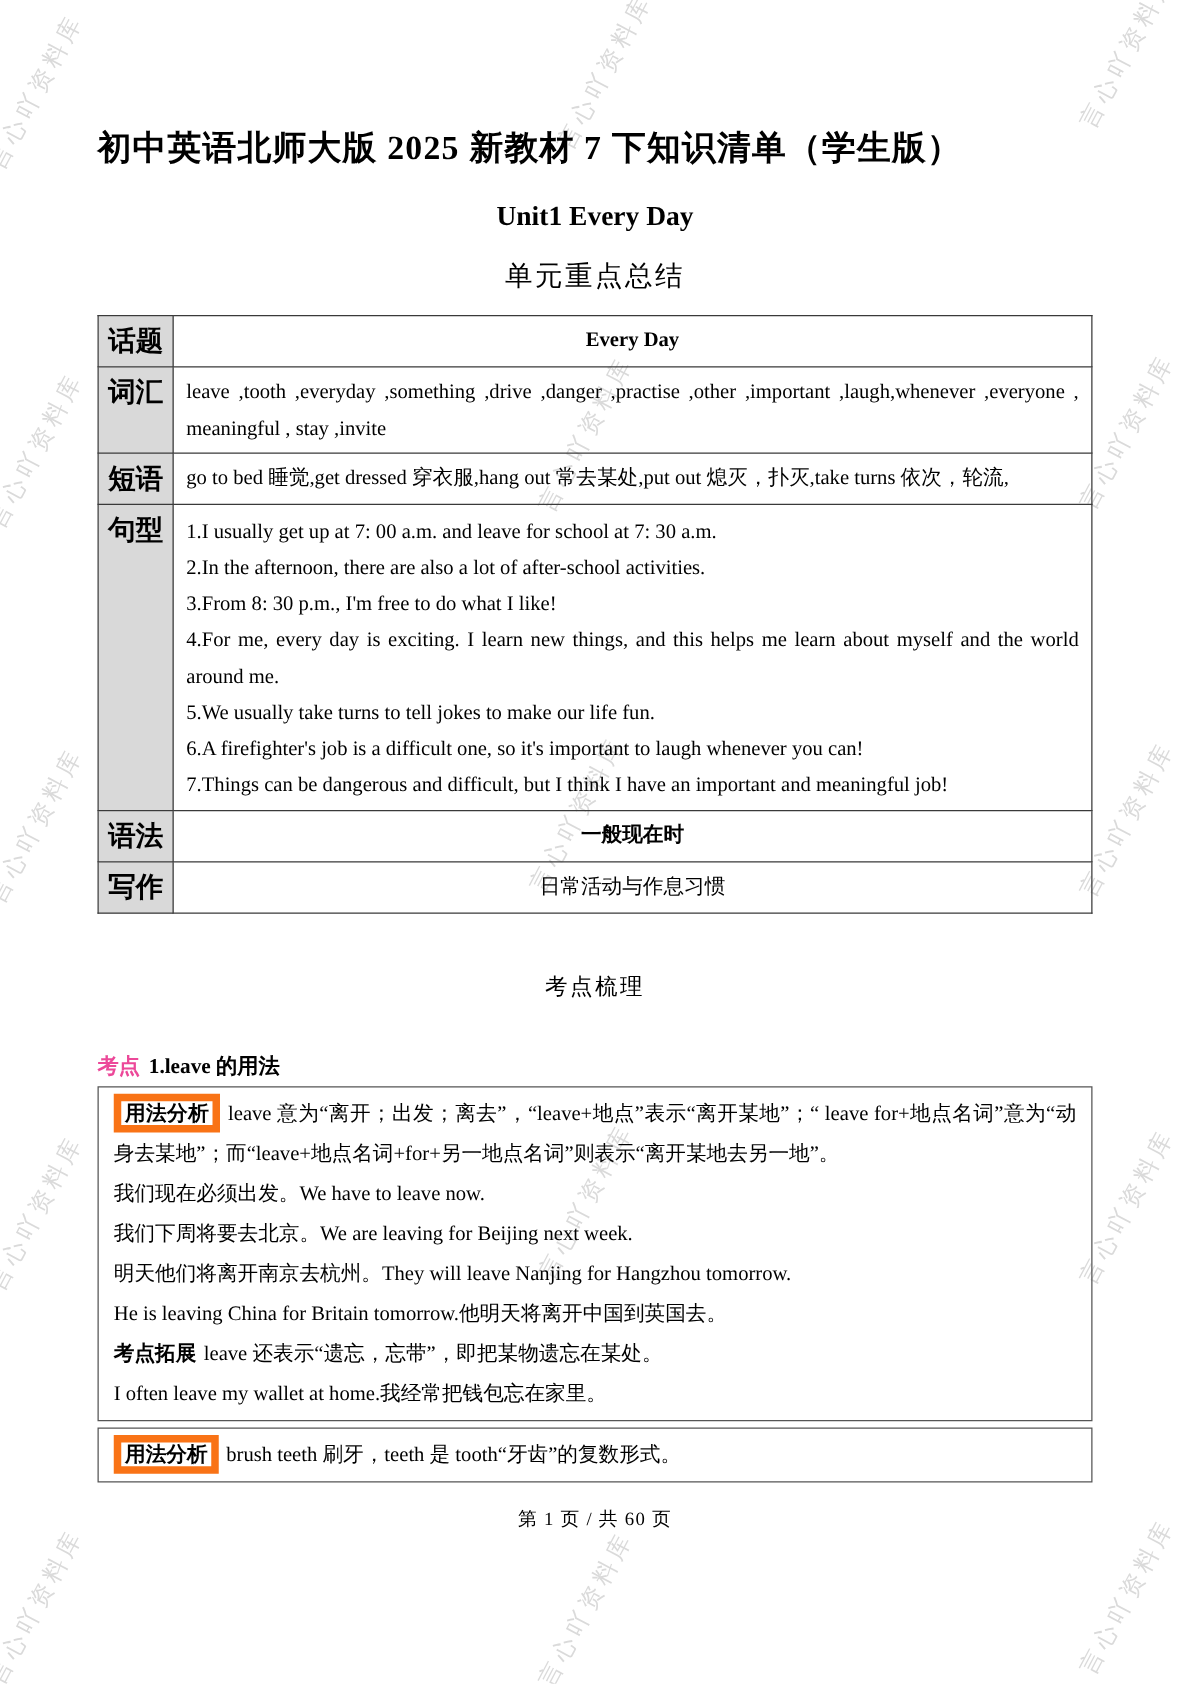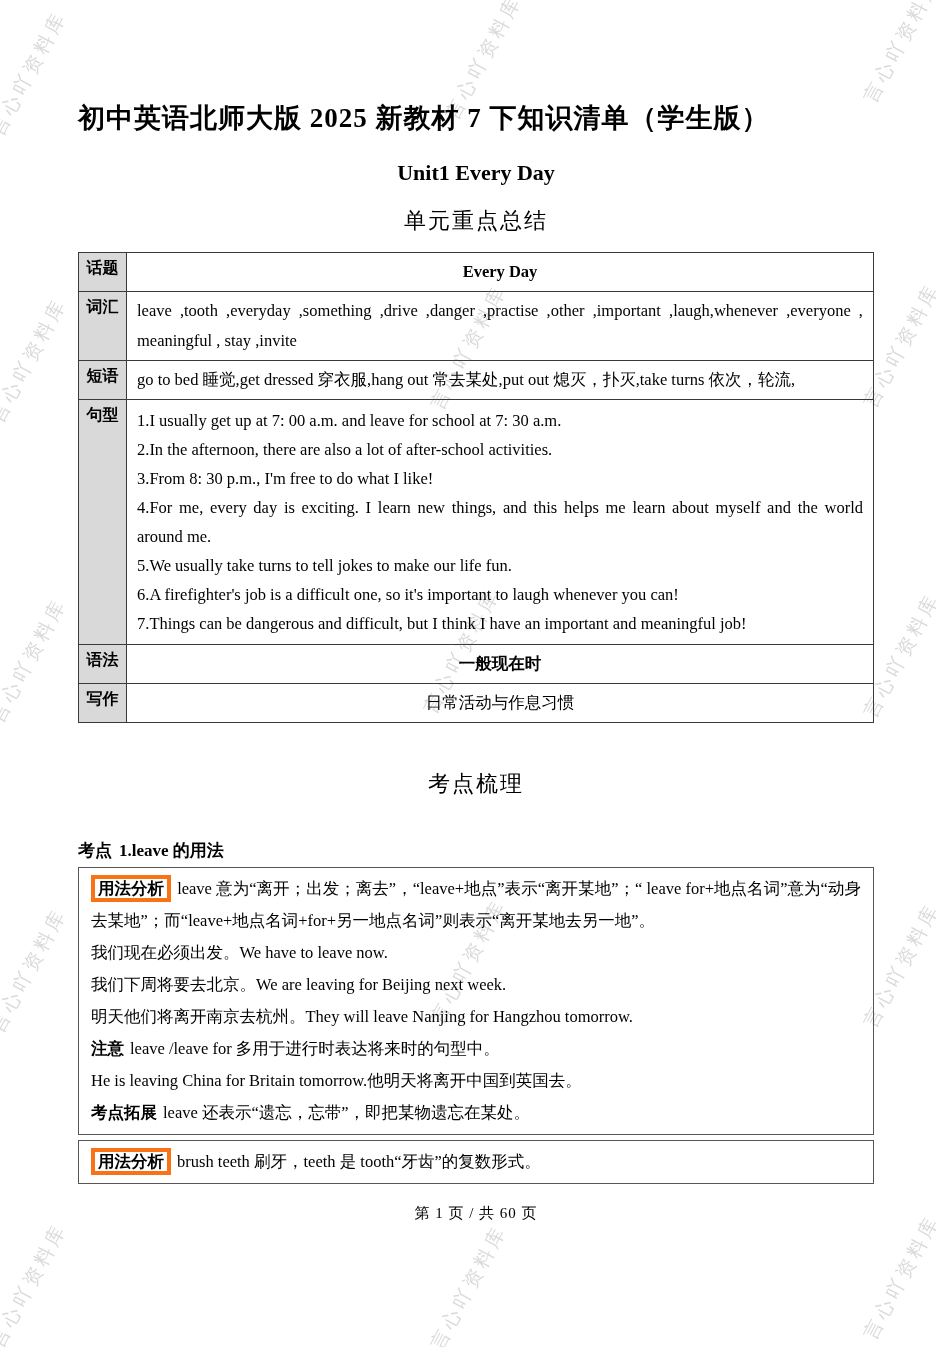--- a/index.html
+++ b/index.html
@@ -29,42 +29,42 @@
   .doc-title {
     padding-top:100px; font-size:27px; font-weight:bold;
     letter-spacing:1px;
   }
   .unit-title { margin-top:24px; font-size:22px; font-weight:bold; text-align:center; }
   .section-title { margin-top:20px; font-size:22px; text-align:center; font-weight:400; letter-spacing:2px; }
 
   .summary-table { width:100%; margin-top:16px; border-collapse:collapse; }
   .summary-table td { border:1px solid #3a3a3a; }
   .label-cell {
-    width:48px; background:#d9d9d9; font-weight:bold;
-    text-align:center; vertical-align:top; padding:5px 2px; font-size:16px;
+    width:60px; background:#d9d9d9; font-weight:bold;
+    text-align:center; vertical-align:top; padding:5px 2px; font-size:22px;
   }
   .content-cell {
     padding:4px 10px; font-size:16.5px; line-height:30px;
     vertical-align:top; text-align:justify;
   }
   .c-center { text-align:center; }
   .c-bold { font-weight:bold;border-radius:16px; }
   .sentence-cell { line-height:29px; padding:6px 10px; }
   .sentence-line { text-align:justify; }
 
-  .exam-section-title { margin-top:46px; font-size:22px; text-align:center; font-weight:400; letter-spacing:2px; }
+  .exam-section-title { margin-top:46px; font-size:18px; text-align:center; font-weight:400; letter-spacing:2px; }
 
   .point-heading { margin-top:40px; font-size:17px; font-weight:bold; }
-  .point-tag { color:#000000; margin-right:7px;text-align:right; }
+  .point-tag { color:#ec4899; margin-right:7px;text-align:right; }
   .point-box {
     margin-top:5px; border:1px solid #555;
     padding:5px 12px; font-size:16.5px; line-height:32px; text-align:justify;
   }
   .box-line { text-align:justify; }
-  .boxed-label { font-weight:bold; border:4px solid #f97316; padding:0 3px; margin-right:6px; }
+  .boxed-label { font-weight:bold; border:6px solid #f97316; padding:0 3px; margin-right:6px; }
   .bold-label { font-weight:bold; margin-right:6px; }
 
   .footer { margin-top:20px; text-align:center; font-size:15px; letter-spacing:1px; }
 </style>
 </head>
 <body>
 
 <div class="wm w1">言心吖资料库</div>
 <div class="wm w2">言心吖资料库</div>
 <div class="wm w3">言心吖资料库</div>
@@ -129,27 +129,25 @@
   <div class="point-heading">
     <span class="point-tag">考点</span><span>1.leave 的用法</span>
   </div>
   <div class="point-box">
     <div class="box-line">
       <span class="boxed-label">用法分析</span><span>leave 意为“离开；出发；离去”，“leave+地点”表示“离开某地”；“ leave for+地点名词”意为“动身去某地”；而“leave+地点名词+for+另一地点名词”则表示“离开某地去另一地”。</span>
     </div>
     <div class="box-line">我们现在必须出发。We have to leave now.</div>
     <div class="box-line">我们下周将要去北京。We are leaving for Beijing next week.</div>
     <div class="box-line">明天他们将离开南京去杭州。They will leave Nanjing for Hangzhou tomorrow.</div>
-    <div class="box-line">
-      <span class="bold-label">注意</span><span>leave /leave for 多用于进行时表达将来时的句型中。</span>
-    </div>
     <div class="box-line">He is leaving China for Britain tomorrow.他明天将离开中国到英国去。</div>
     <div class="box-line">
       <span class="bold-label">考点拓展</span><span>leave 还表示“遗忘，忘带”，即把某物遗忘在某处。</span>
     </div>
+    <div class="box-line">I often leave my wallet at home.我经常把钱包忘在家里。</div>
   </div>
 
   <div class="point-box">
     <div class="box-line">
       <span class="boxed-label">用法分析</span><span>brush teeth 刷牙，teeth 是 tooth“牙齿”的复数形式。</span>
     </div>
   </div>
 
   <div class="footer">第 1 页 / 共 60 页</div>
 

